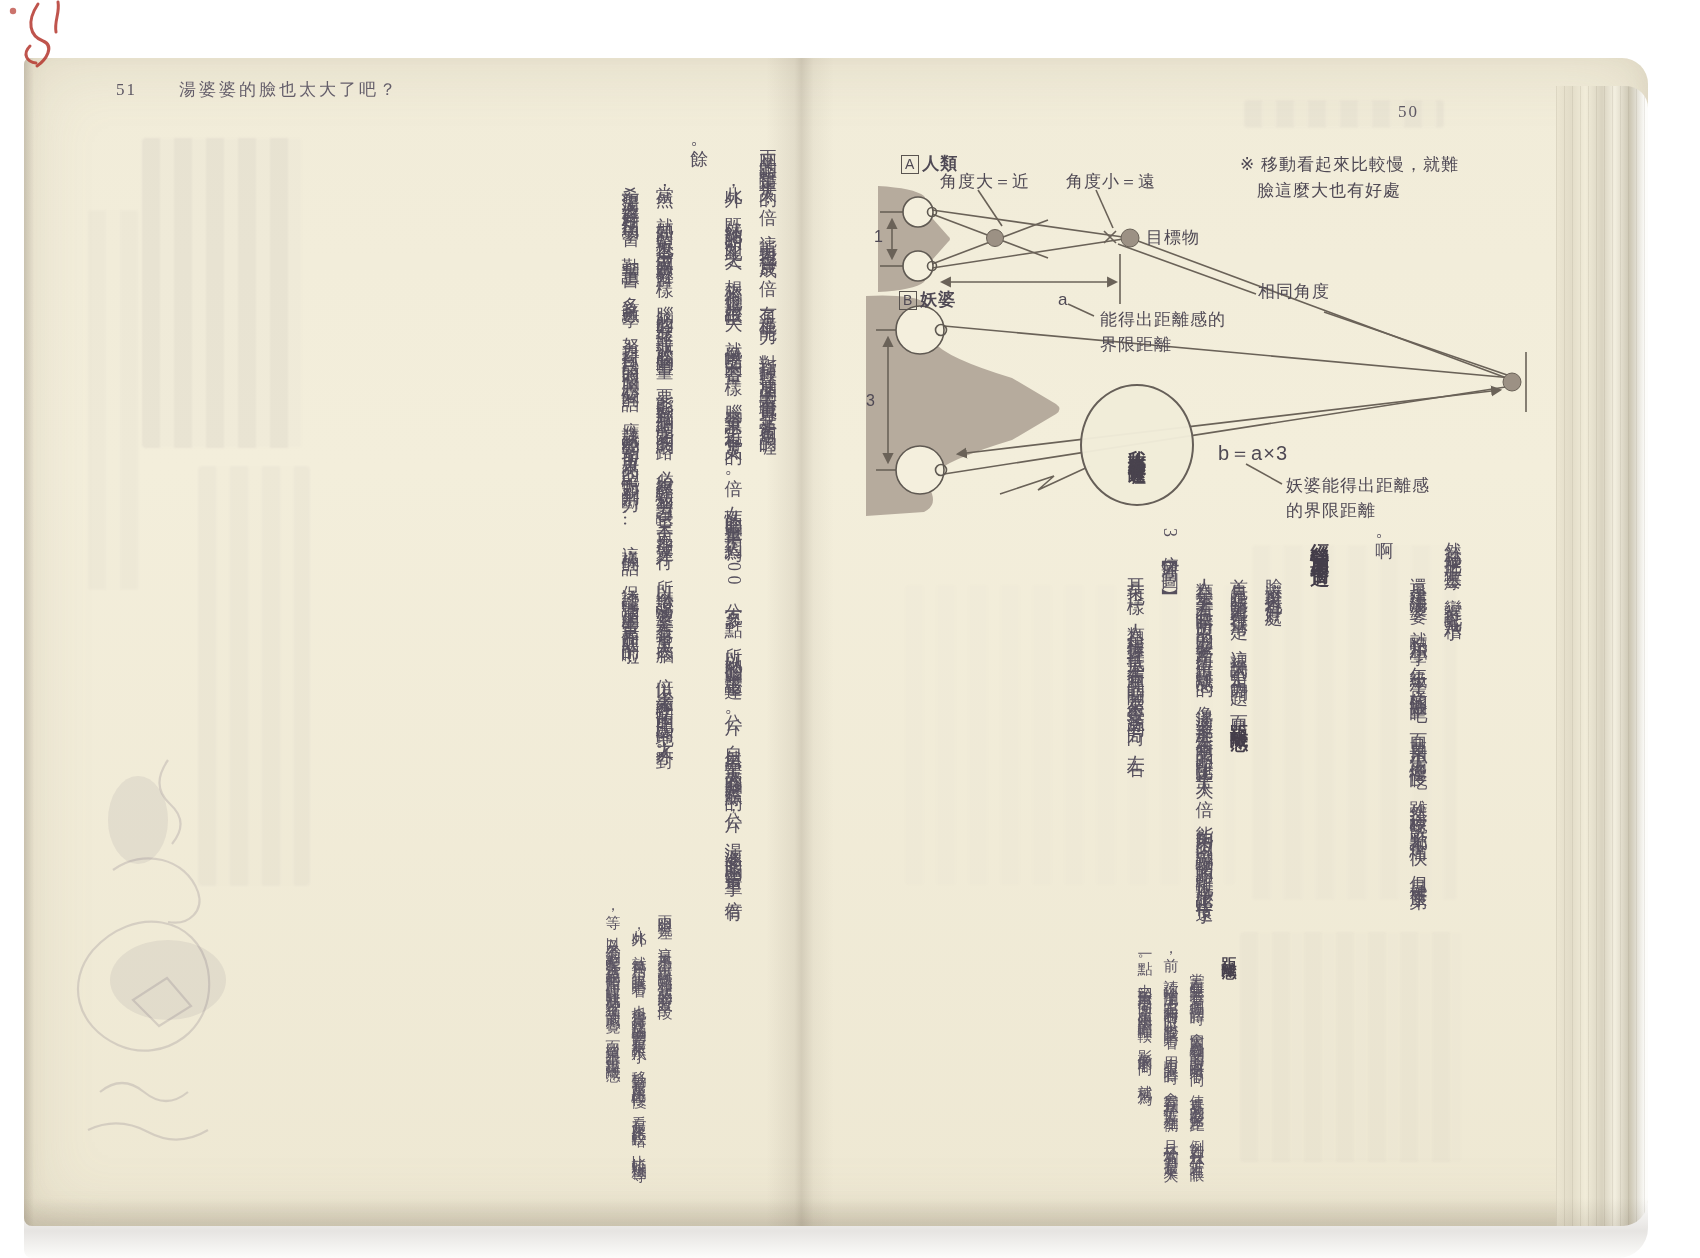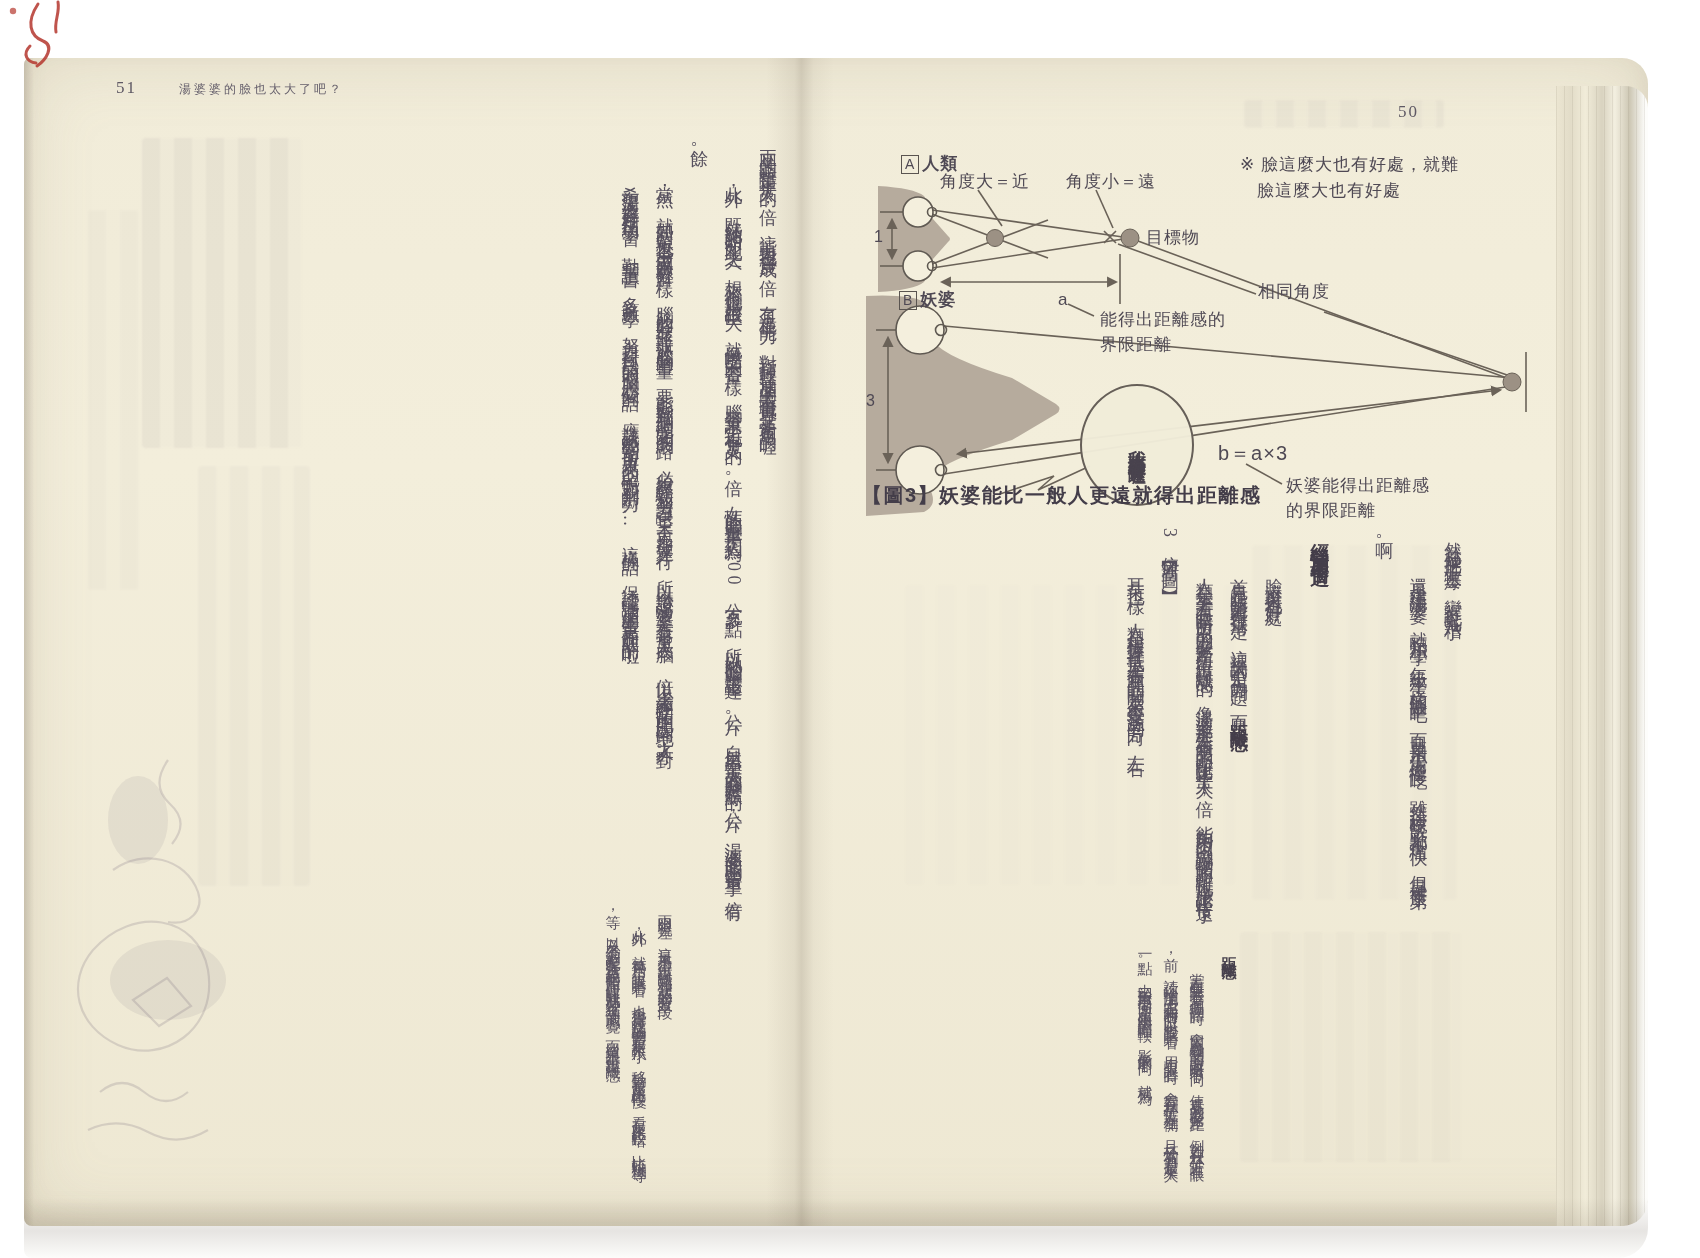--- a/index.html
+++ b/index.html
@@ -25,21 +25,21 @@
            background:linear-gradient(180deg, rgba(100,88,72,0) 0%, rgba(100,88,72,.16) 55%, rgba(252,252,250,.95) 100%); }
   .left-edge { position:absolute; left:24px; top:58px; width:10px; height:1168px; pointer-events:none;
            background:linear-gradient(90deg, rgba(90,75,60,.18), rgba(90,75,60,0)); border-radius:6px 0 0 8px; }
 
   
   .ghost { position:absolute; pointer-events:none; filter:blur(1px); border-radius:4px;
            background:repeating-linear-gradient(90deg, rgba(110,98,118,.14) 0 18px, rgba(110,98,118,.03) 18px 32px); }
 
   
   .pg-header { position:absolute; color:#5e5864; font-size:17px; letter-spacing:2px; }
-  .pg-header .title { font-size:12px; letter-spacing:3px; margin-left:42px; color:#645e6a; }
+  .pg-header .title { font-size:17px; letter-spacing:3px; margin-left:42px; color:#645e6a; }
 
   
   .vcol { position:absolute; writing-mode:vertical-rl; text-orientation:mixed;
           color:#56505e; font-size:18px; letter-spacing:4.4px; line-height:34.4px; }
   .vcol p { margin:0; text-indent:2em; }
   .vcol p.cont { text-indent:0; }
   .left-main  { right:915px; top:136px; height:764px; }
   .right-main { right:230px; top:528px; height:383px; }
   .vcol .head { font-family:"Liberation Sans","DejaVu Sans",sans-serif; font-weight:bold;
                 font-size:19px; letter-spacing:4px; color:#443e4a; text-indent:0;
@@ -196,41 +196,40 @@
     </svg>
 
     <div class="marker" style="left:10px; top:6px;">
       <span class="mbox">A</span><span>人類</span>
     </div>
     <div class="marker" style="left:8px; top:142px;">
       <span class="mbox">B</span><span>妖婆</span>
     </div>
 
     <div class="fig-note">
-      <span>※ 臉這麼大也有好處，就難</span>
+      <span>※ 移動看起來比較慢，就難</span>
       <span>臉這麼大也有好處</span>
     </div>
 
     <div class="fig-label" style="left:78px; top:24px;">角度大＝近</div>
     <div class="fig-label" style="left:204px; top:24px;">角度小＝遠</div>
     <div class="fig-label" style="left:284px; top:80px;">目標物</div>
     <div class="fig-label" style="left:12px; top:82px; font-size:16px;">1</div>
     <div class="fig-label" style="left:4px; top:246px; font-size:16px;">3</div>
     <div class="fig-label" style="left:196px; top:144px;">a</div>
     <div class="fig-wrap" style="left:238px; top:162px; width:138px;">能得出距離感的界限距離</div>
     <div class="fig-label" style="left:396px; top:134px;text-align:center;">相同角度</div>
     <div class="fig-label" style="left:356px; top:294px; font-size:20px;">b＝a×3</div>
     <div class="fig-wrap" style="left:424px; top:328px; width:156px;">妖婆能得出距離感的界限距離</div>
 
     <div class="bubble">
       <span>我比人類</span>
       <span>看得遠喔</span>
     </div>
 
-    <div class="fig-caption">【圖3】妖婆能比一般人更遠就得出距離感</div>
   </div>
 
   <div class="vcol right-main">
     <p class="cont">然就是把肚子塞爆，變得亂七八糟了。</p>
     <p>還是建議湯婆婆，就吃和小學2年級學生一樣的飯量吧，而且要用小湯匙慢慢吃。雖然這樣吃飯一點都不痛快，但是健康第一啊。</p>
     <div class="head">經營油屋最合適！</div>
     <p>臉這麼大也有好處。</p>
     <p><span>首先是眼睛能看得很清楚。這裡說的不是視力問題，而是</span><span class="bold-ink">距離感</span><span>。</span></p>
     <p>人類是靠著左右眼睛所照出的影像差距而得出距離感的。像湯婆婆那樣左右兩眼的距離比正常人大3倍，能夠用肉眼識別物體的距離也應該比正常遠了3倍才對【圖3】。</p>
     <p>耳朵也一樣。人類是根據聲音抵達左右兩耳的時間差來察覺音源的方向，左右</p>

